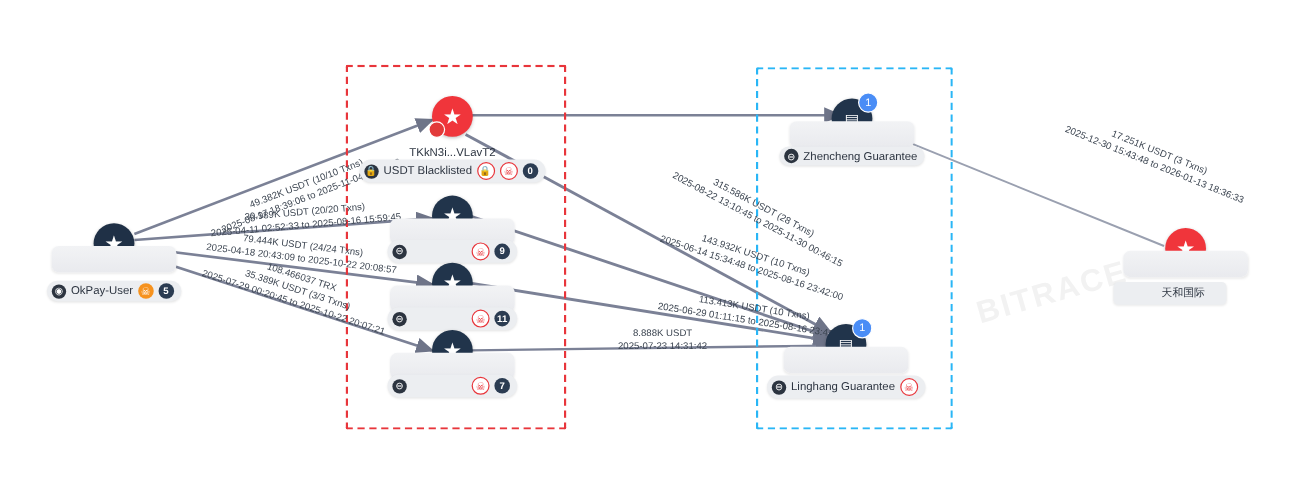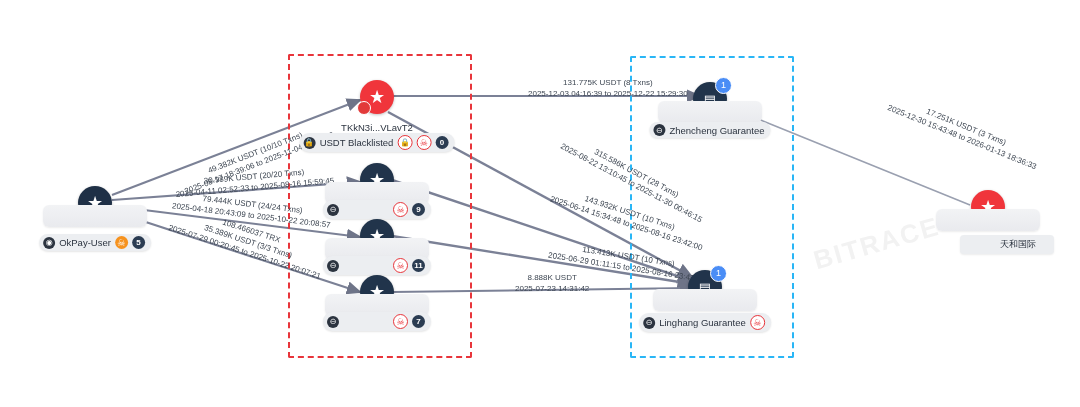--- a/index.html
+++ b/index.html
@@ -161,24 +161,20 @@
     <span>79.444K USDT (24/24 Txns)</span>
     <span class="l2">2025-04-18 20:43:09 to 2025-10-22 20:08:57</span>
   </div>
 
   <div class="elabel" style="left:168px;top:226px;transform:rotate(18deg);">
     <span class="l2">108.466037 TRX</span>
     <span class="l2">35.389K USDT (3/3 Txns)</span>
     <span class="l2">2025-07-29 00:20:45 to 2025-10-22 20:07:21</span>
   </div>
 
-  <div class="elabel" style="left:528px;top:78px;">
-    <span>131.775K USDT (8 Txns)</span>
-    <span class="l2">2025-12-03 04:16:39 to 2025-12-22 15:29:30</span>
-  </div>
 
   <div class="elabel" style="left:554px;top:168px;transform:rotate(28deg);">
     <span>315.586K USDT (28 Txns)</span>
     <span class="l2">2025-08-22 13:10:45 to 2025-11-30 00:46:15</span>
   </div>
 
   <div class="elabel" style="left:548px;top:208px;transform:rotate(18deg);">
     <span>143.932K USDT (10 Txns)</span>
     <span class="l2">2025-06-14 15:34:48 to 2025-08-16 23:42:00</span>
   </div>
@@ -296,17 +292,17 @@
     <span class="pill-badge skull-red">☠</span>
   </div>
 
   <div class="node" style="left:988px;top:207px;">
     <div class="node-circle red">
       <span class="star">★</span>
       <span class="badge-dot"></span>
     </div>
     <div class="node-card"></div>
   </div>
-  <div class="cn-card" style="left:1007px;top:235px;padding-left:40px;">
+  <div class="cn-card" style="left:975px;top:235px;padding-left:40px;">
     <span>天和国际</span>
   </div>
 
 </div>
 
 </body></html>

